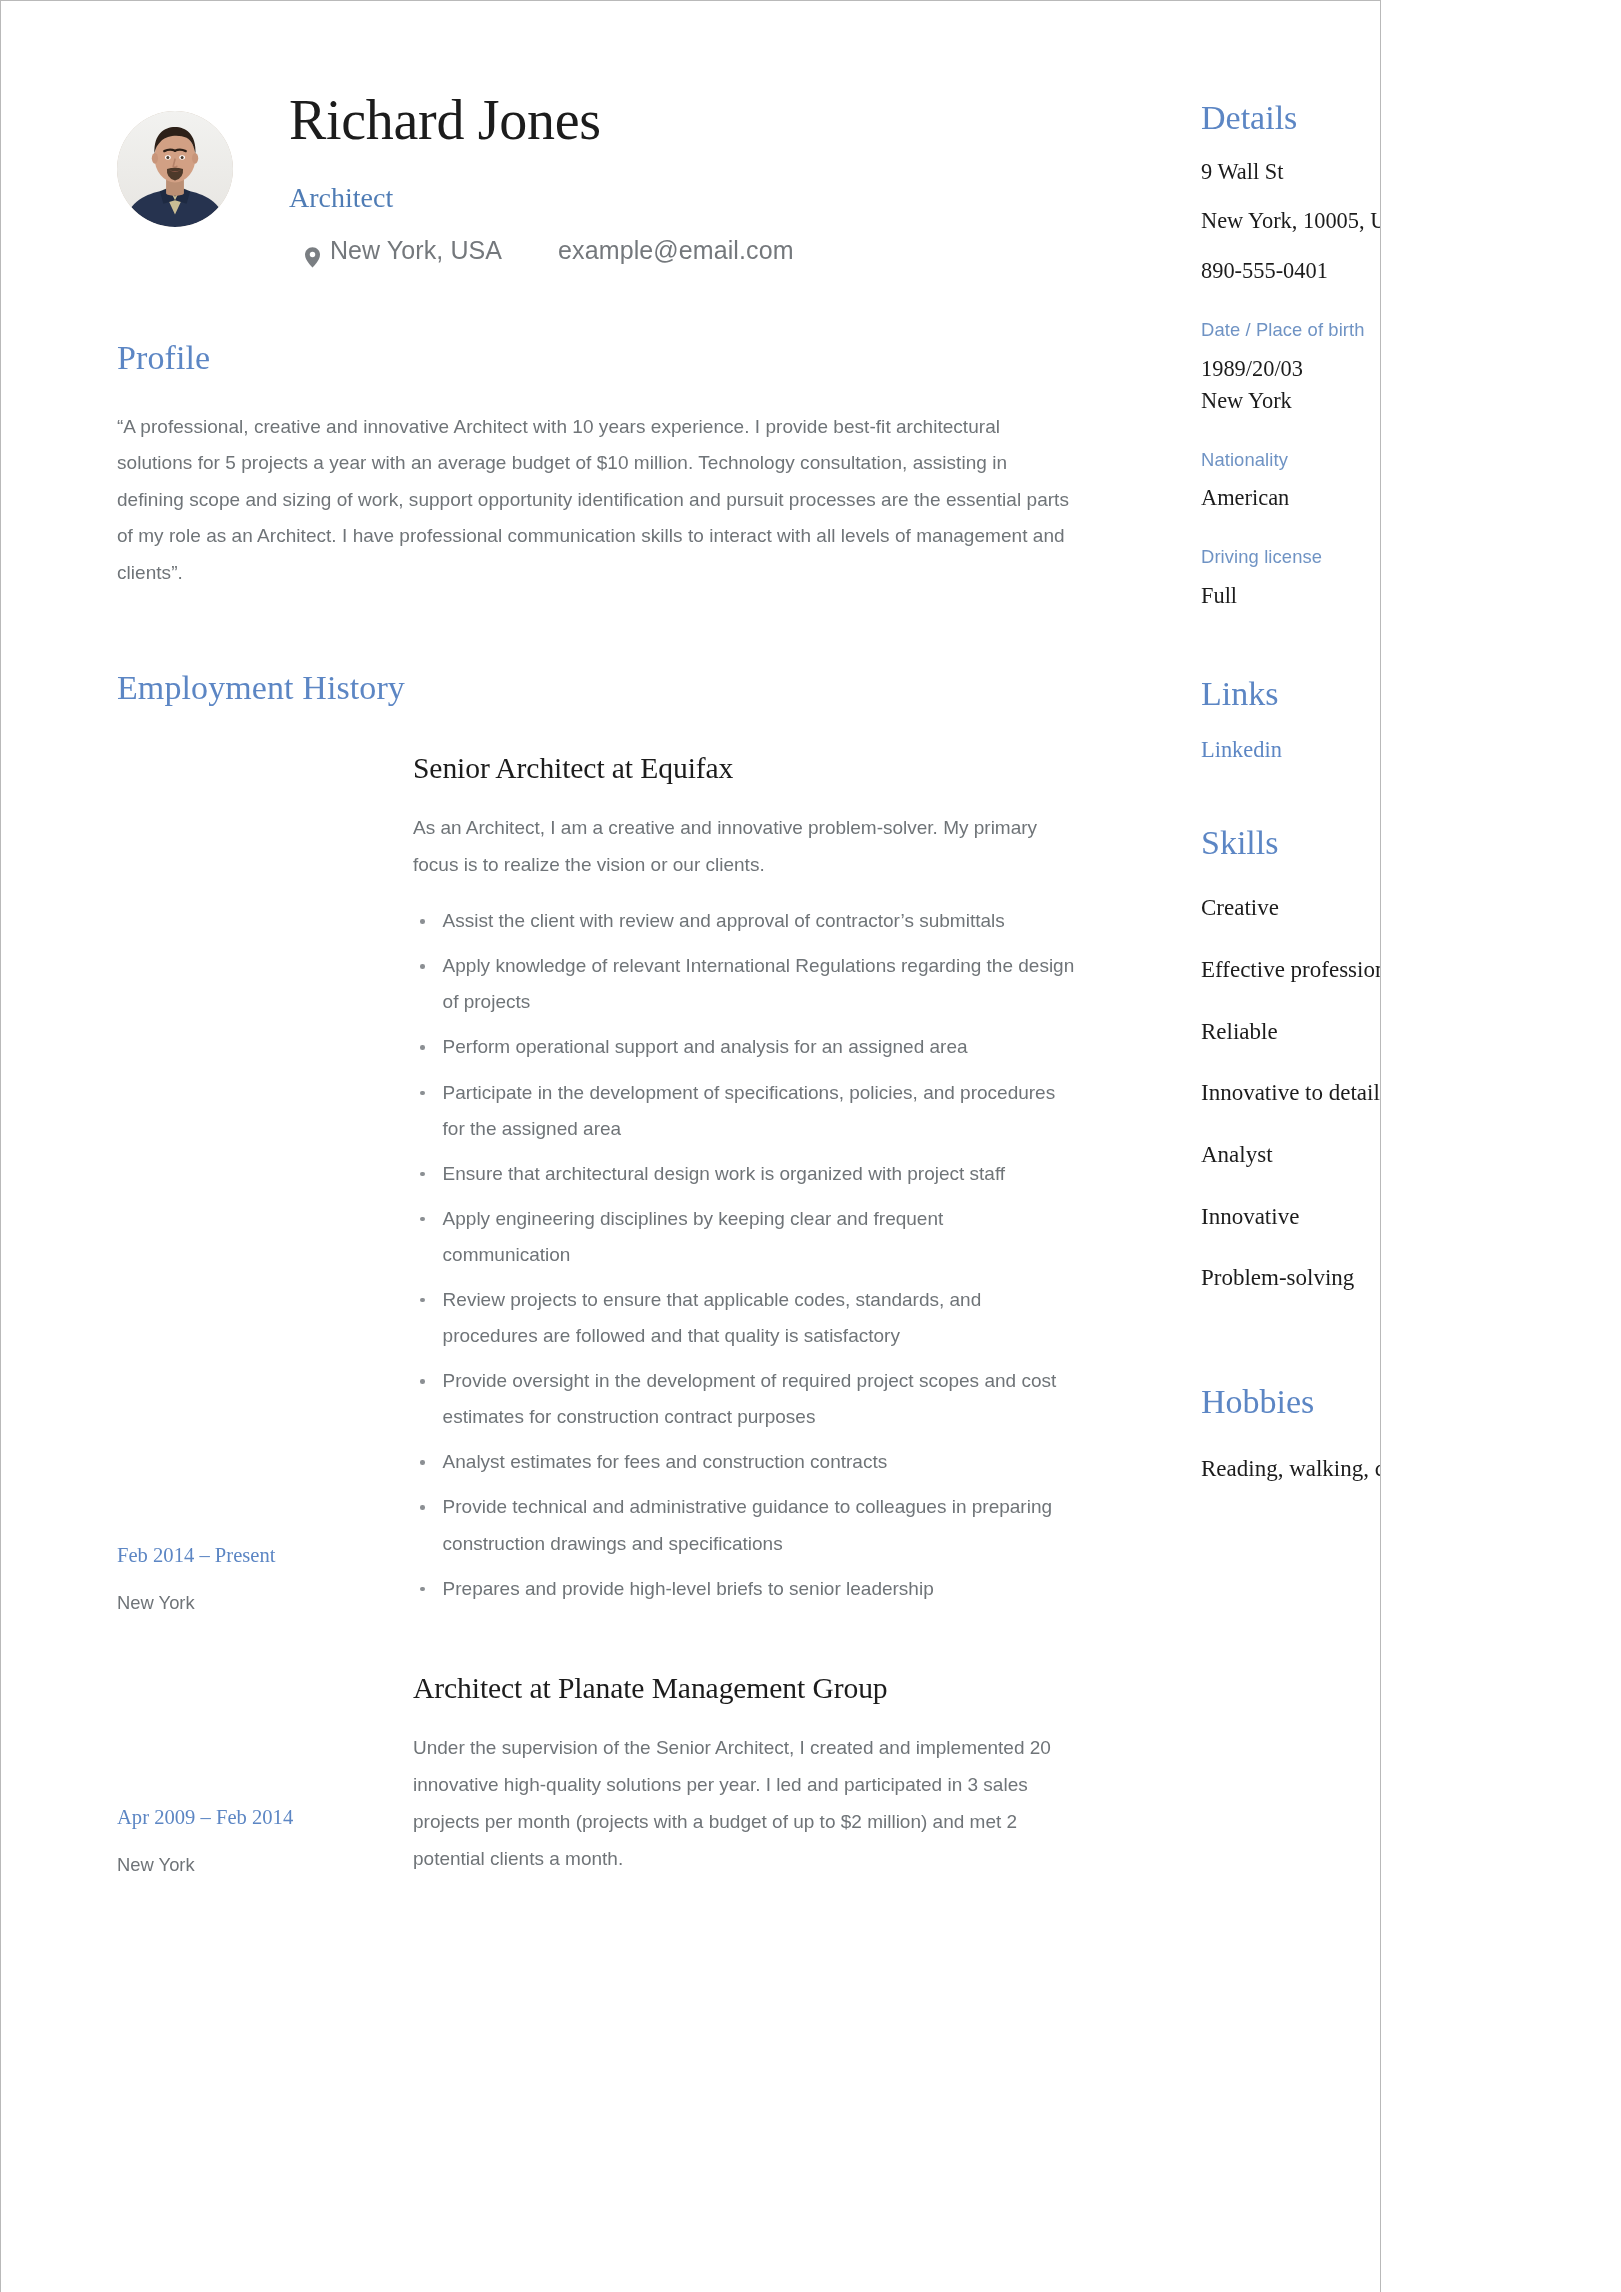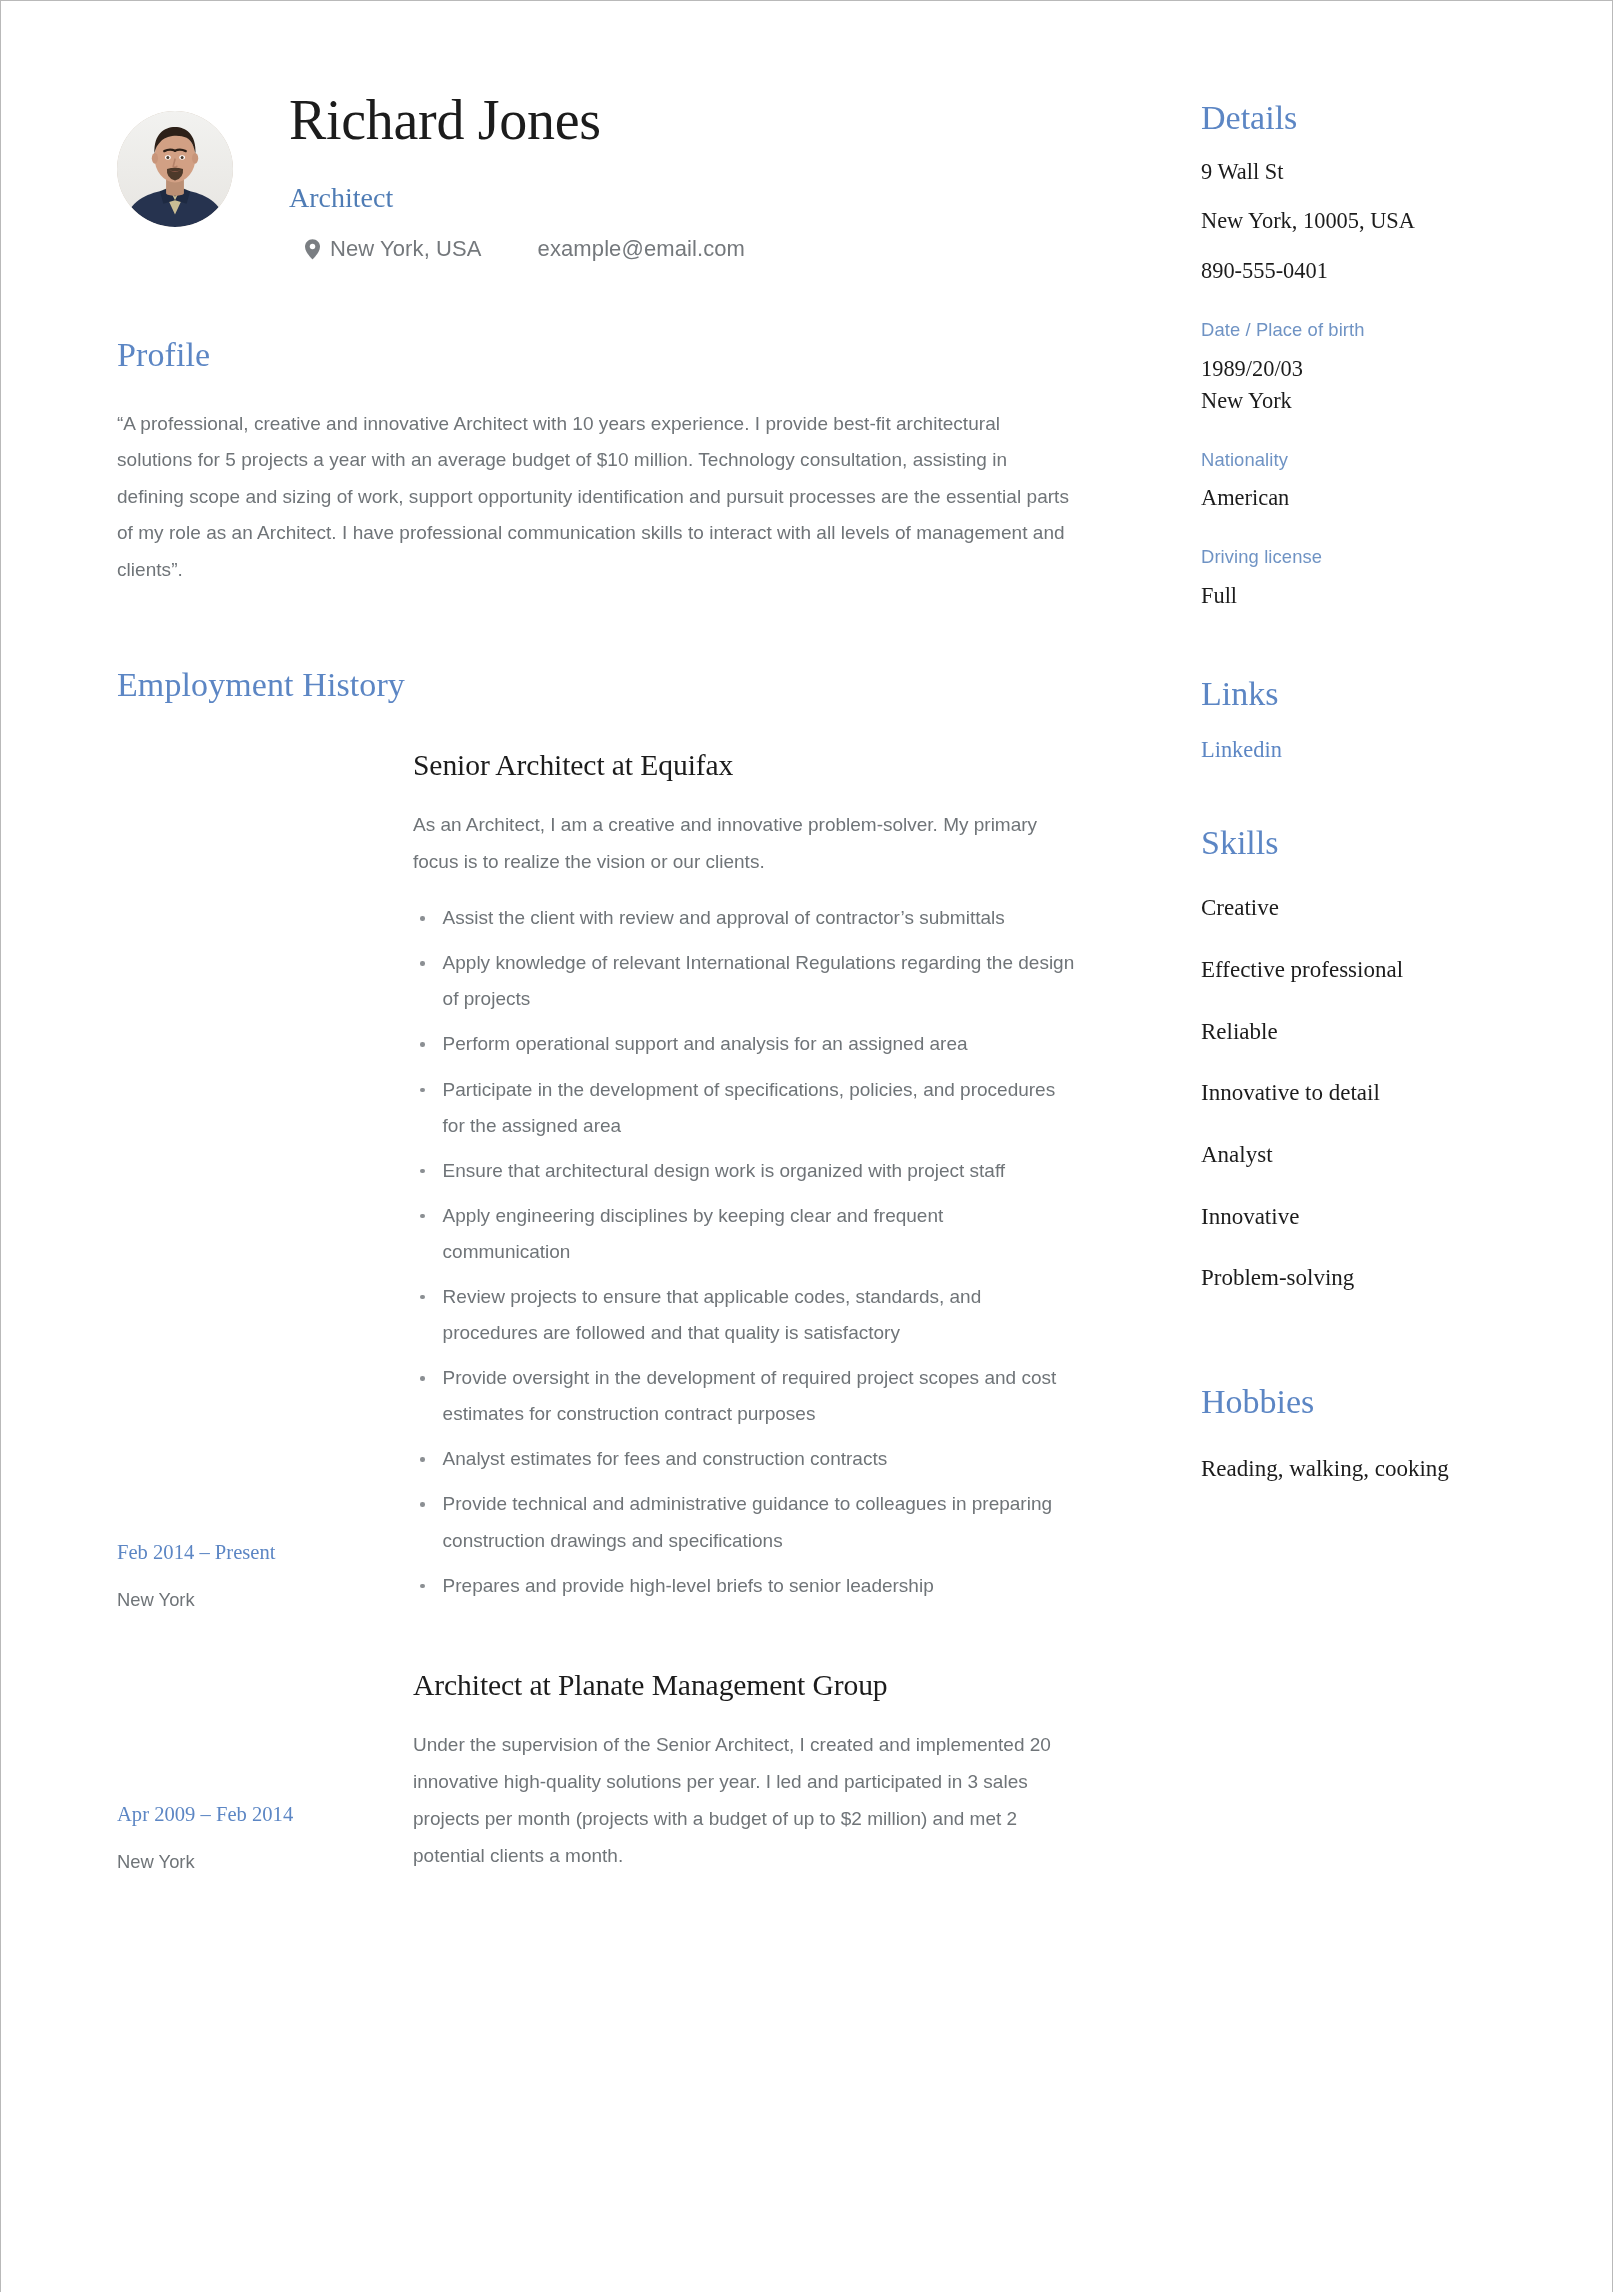--- a/index.html
+++ b/index.html
@@ -10,21 +10,21 @@
     background: #ffffff;
   }
 
   body {
     font-family: "Liberation Sans", sans-serif;
     -webkit-font-smoothing: antialiased;
   }
 
   .page {
     position: relative;
-    width: 1613px;
+    width: 1381px;
     height: 2293px;
     background: #ffffff;
     border: 1.8px solid #b9b9b9;
     overflow: hidden;
   }
 
   .page-inner {
     position: absolute;
     left: 116px;
     top: 90px;
@@ -83,24 +83,24 @@
   .job-title {
     font-family: "Liberation Serif", serif;
     font-size: 28px;
     line-height: 1.3;
     color: #4f7cb5;
     margin-top: 30px;
     font-weight: 400;
   }
   .contact-row {
     display: flex;
-    align-items: center;
+    align-items: flex-end;
     margin-top: 19.7px;
     margin-left: 16px;
-    font-size: 22px;
+    font-size: 25px;
     color: #74787c;
     letter-spacing: 0.1px;
   }
   .pin-icon {
     width: 15px;
     height: 20.6px;
     margin-right: 9.9px;
     display: inline-block;
     flex: 0 0 auto;
   }

